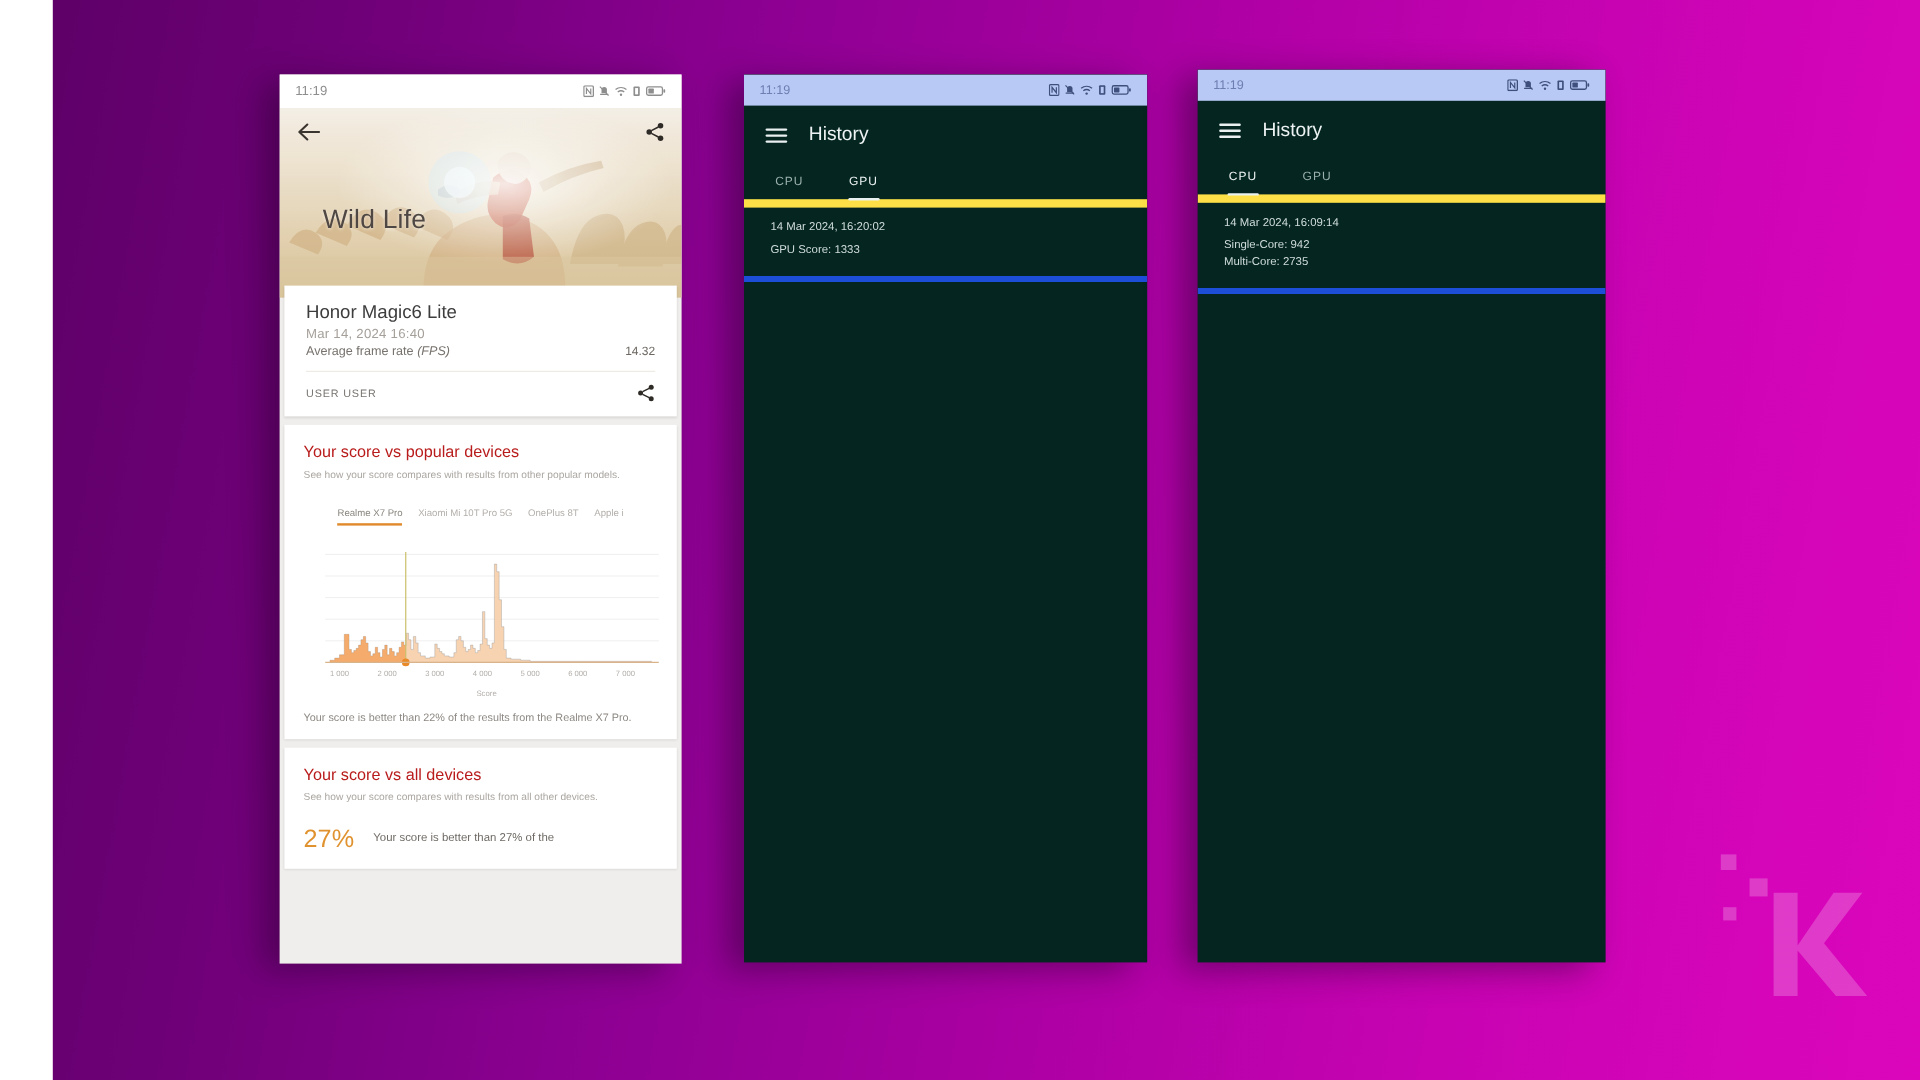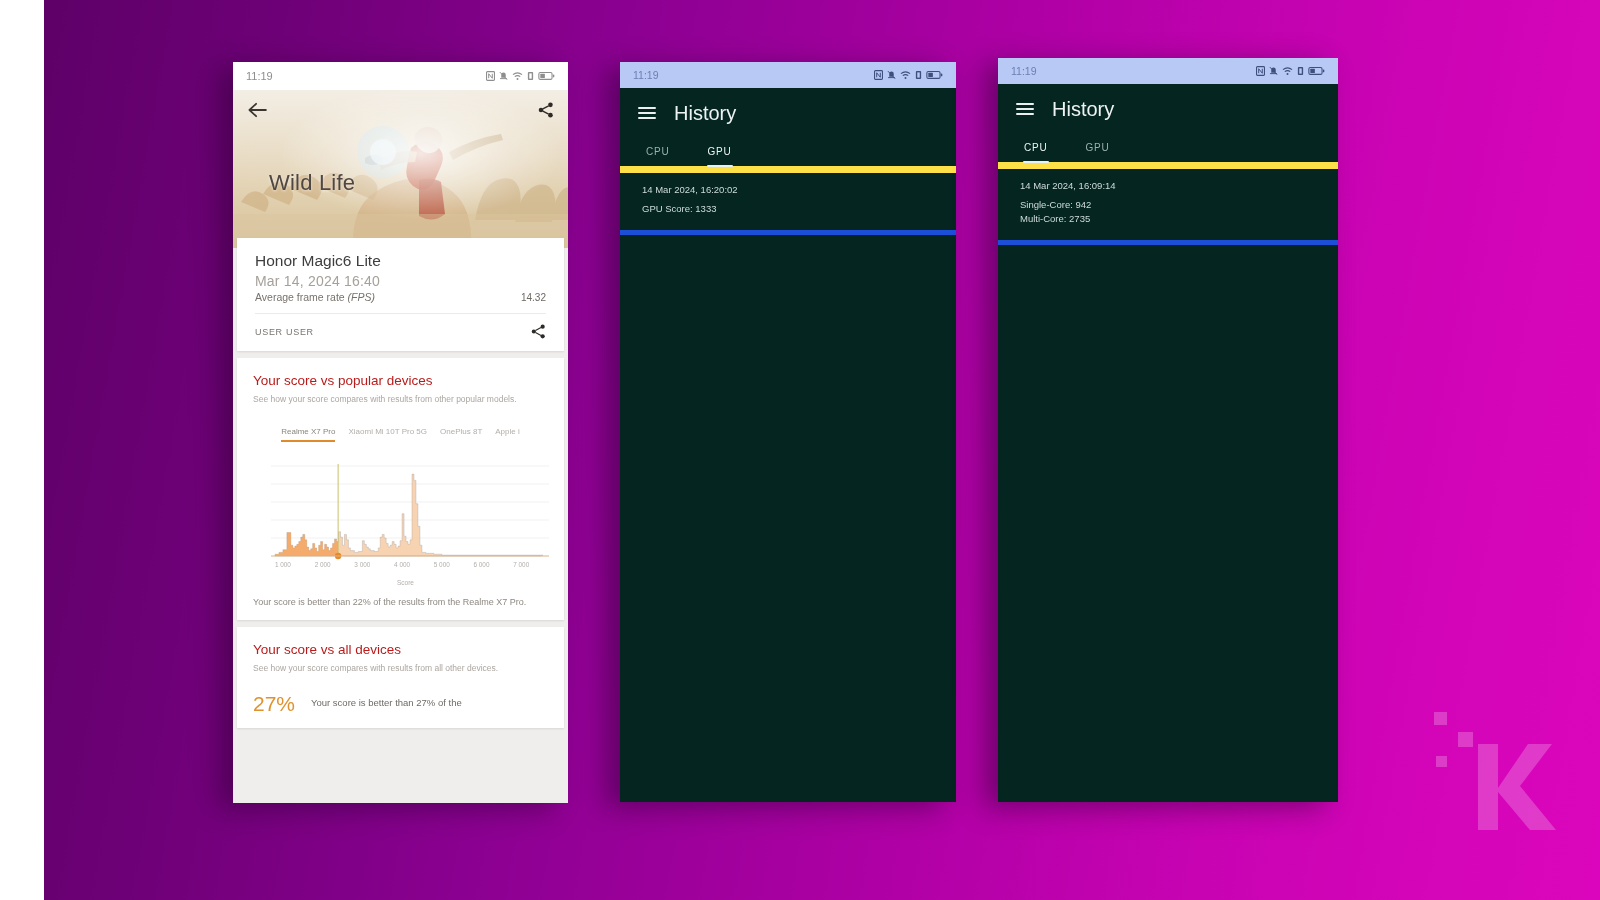--- a/index.html
+++ b/index.html
@@ -75,21 +75,21 @@
     letter-spacing: .2px;
     text-shadow: 0 1px 3px rgba(255,255,255,.6);
   }
   .card {
     background: #ffffff;
     margin: 0 4px 7px 4px;
     box-shadow: 0 1px 2px rgba(0,0,0,.10);
   }
   #p1-card-score { margin-top: -10px; position: relative; z-index: 2; padding: 14px 18px 8px; }
   .dev-name { font-size: 15.5px; color: #3d3d3d; font-weight: 400; }
-  .dev-date { font-size: 14px; color: #a6a09a; margin-top: 3px; letter-spacing: .2px; }
+  .dev-date { font-size: 11px; color: #a6a09a; margin-top: 3px; letter-spacing: .2px; }
   .score-row {
     display: flex; align-items: baseline; justify-content: space-between;
     padding: 14px 0 6px;
   }
   .score-label { font-size: 10.5px; color: #77726d; }
   .score-big { font-size: 19px; color: #e0922f; letter-spacing: .5px; }
   .fps-row {
     display: flex; align-items: baseline; justify-content: space-between;
     padding: 2px 0 10px;
   }
@@ -137,21 +137,21 @@
   .dark-statusbar .sb-spacer { flex: 1; }
   .dark-sb-icons { display: flex; align-items: center; gap: 4px; }
 
   .dark-appbar {
     height: 50px;
     display: flex; align-items: center; gap: 18px;
     padding: 0 18px;
   }
   .hamburger { width: 18px; display: flex; flex-direction: column; gap: 3.5px; }
   .hamburger span { display: block; height: 1.8px; background: #e9f0ef; border-radius: 1px; }
-  .dark-title { font-size: 20px; color: #edf3f2; font-weight: 400; }
+  .dark-title { font-size: 16px; color: #edf3f2; font-weight: 400; }
 
   .dark-tabs {
     display: flex; gap: 34px;
     padding: 0 24px;
     border-bottom: 7px solid #fde047;
     position: relative;
   }
   .dark-tab {
     font-size: 10px; color: #9cb1ad; letter-spacing: .8px;
     padding: 8px 2px 9px;

